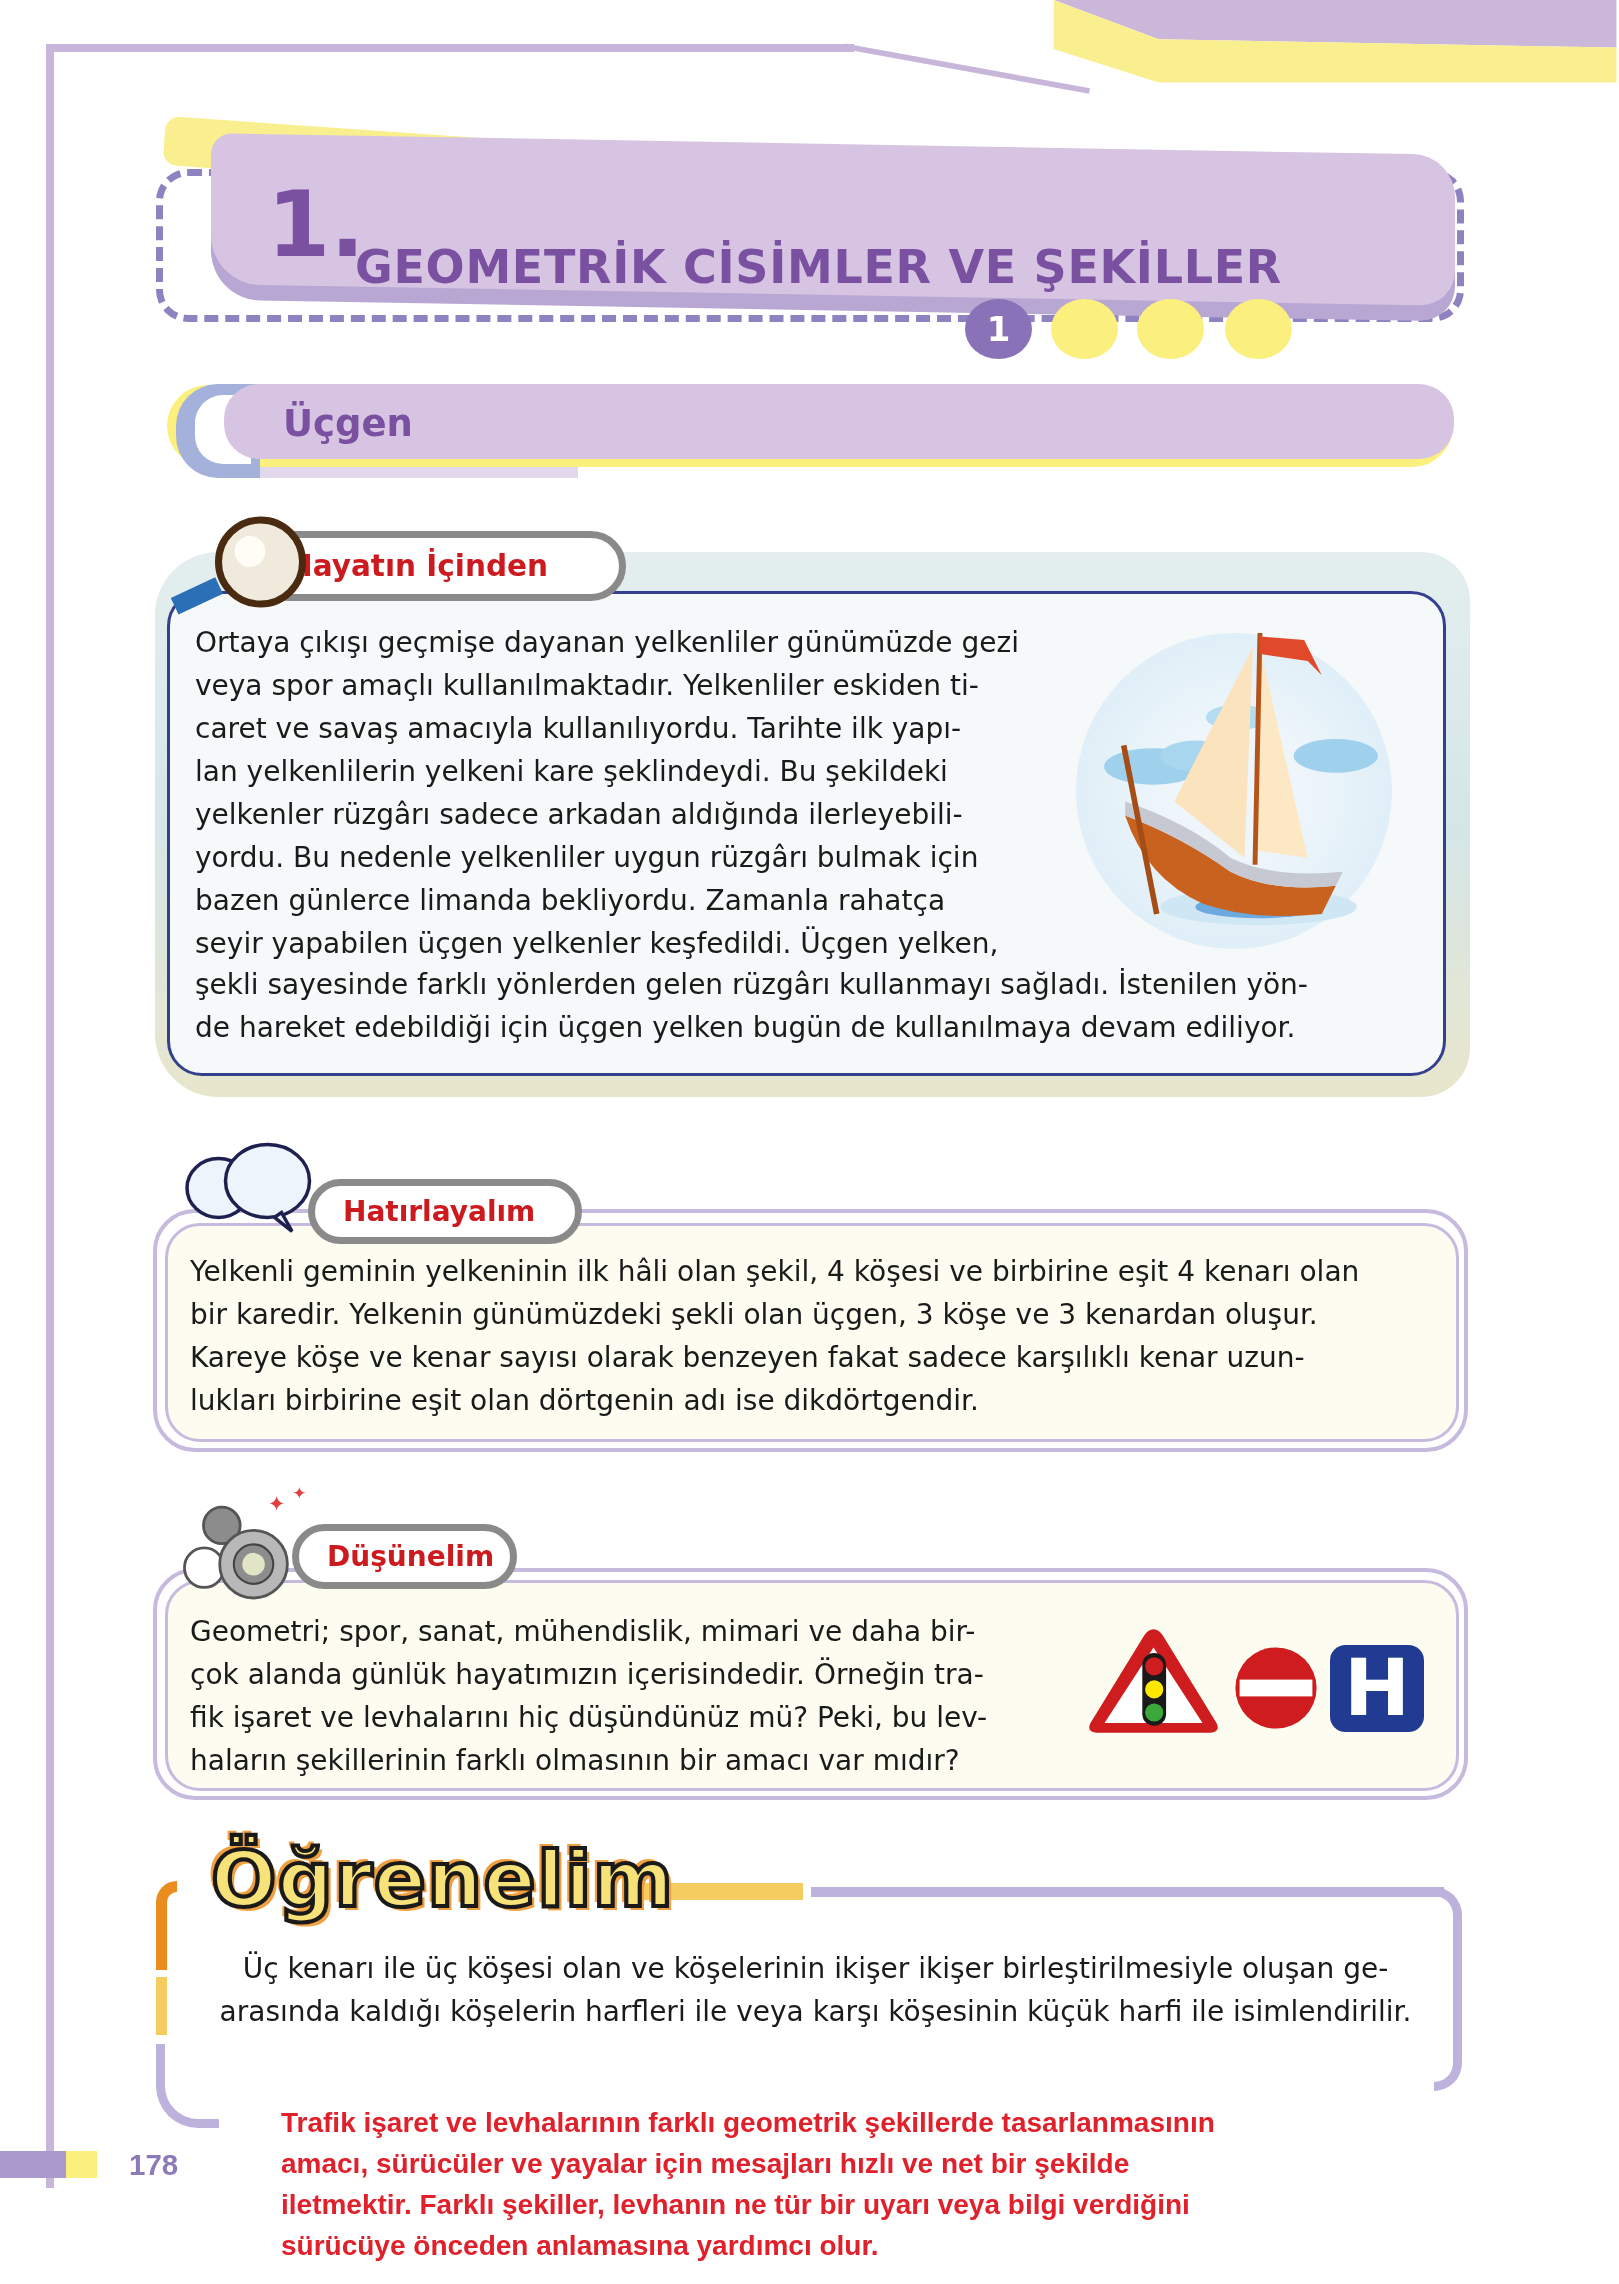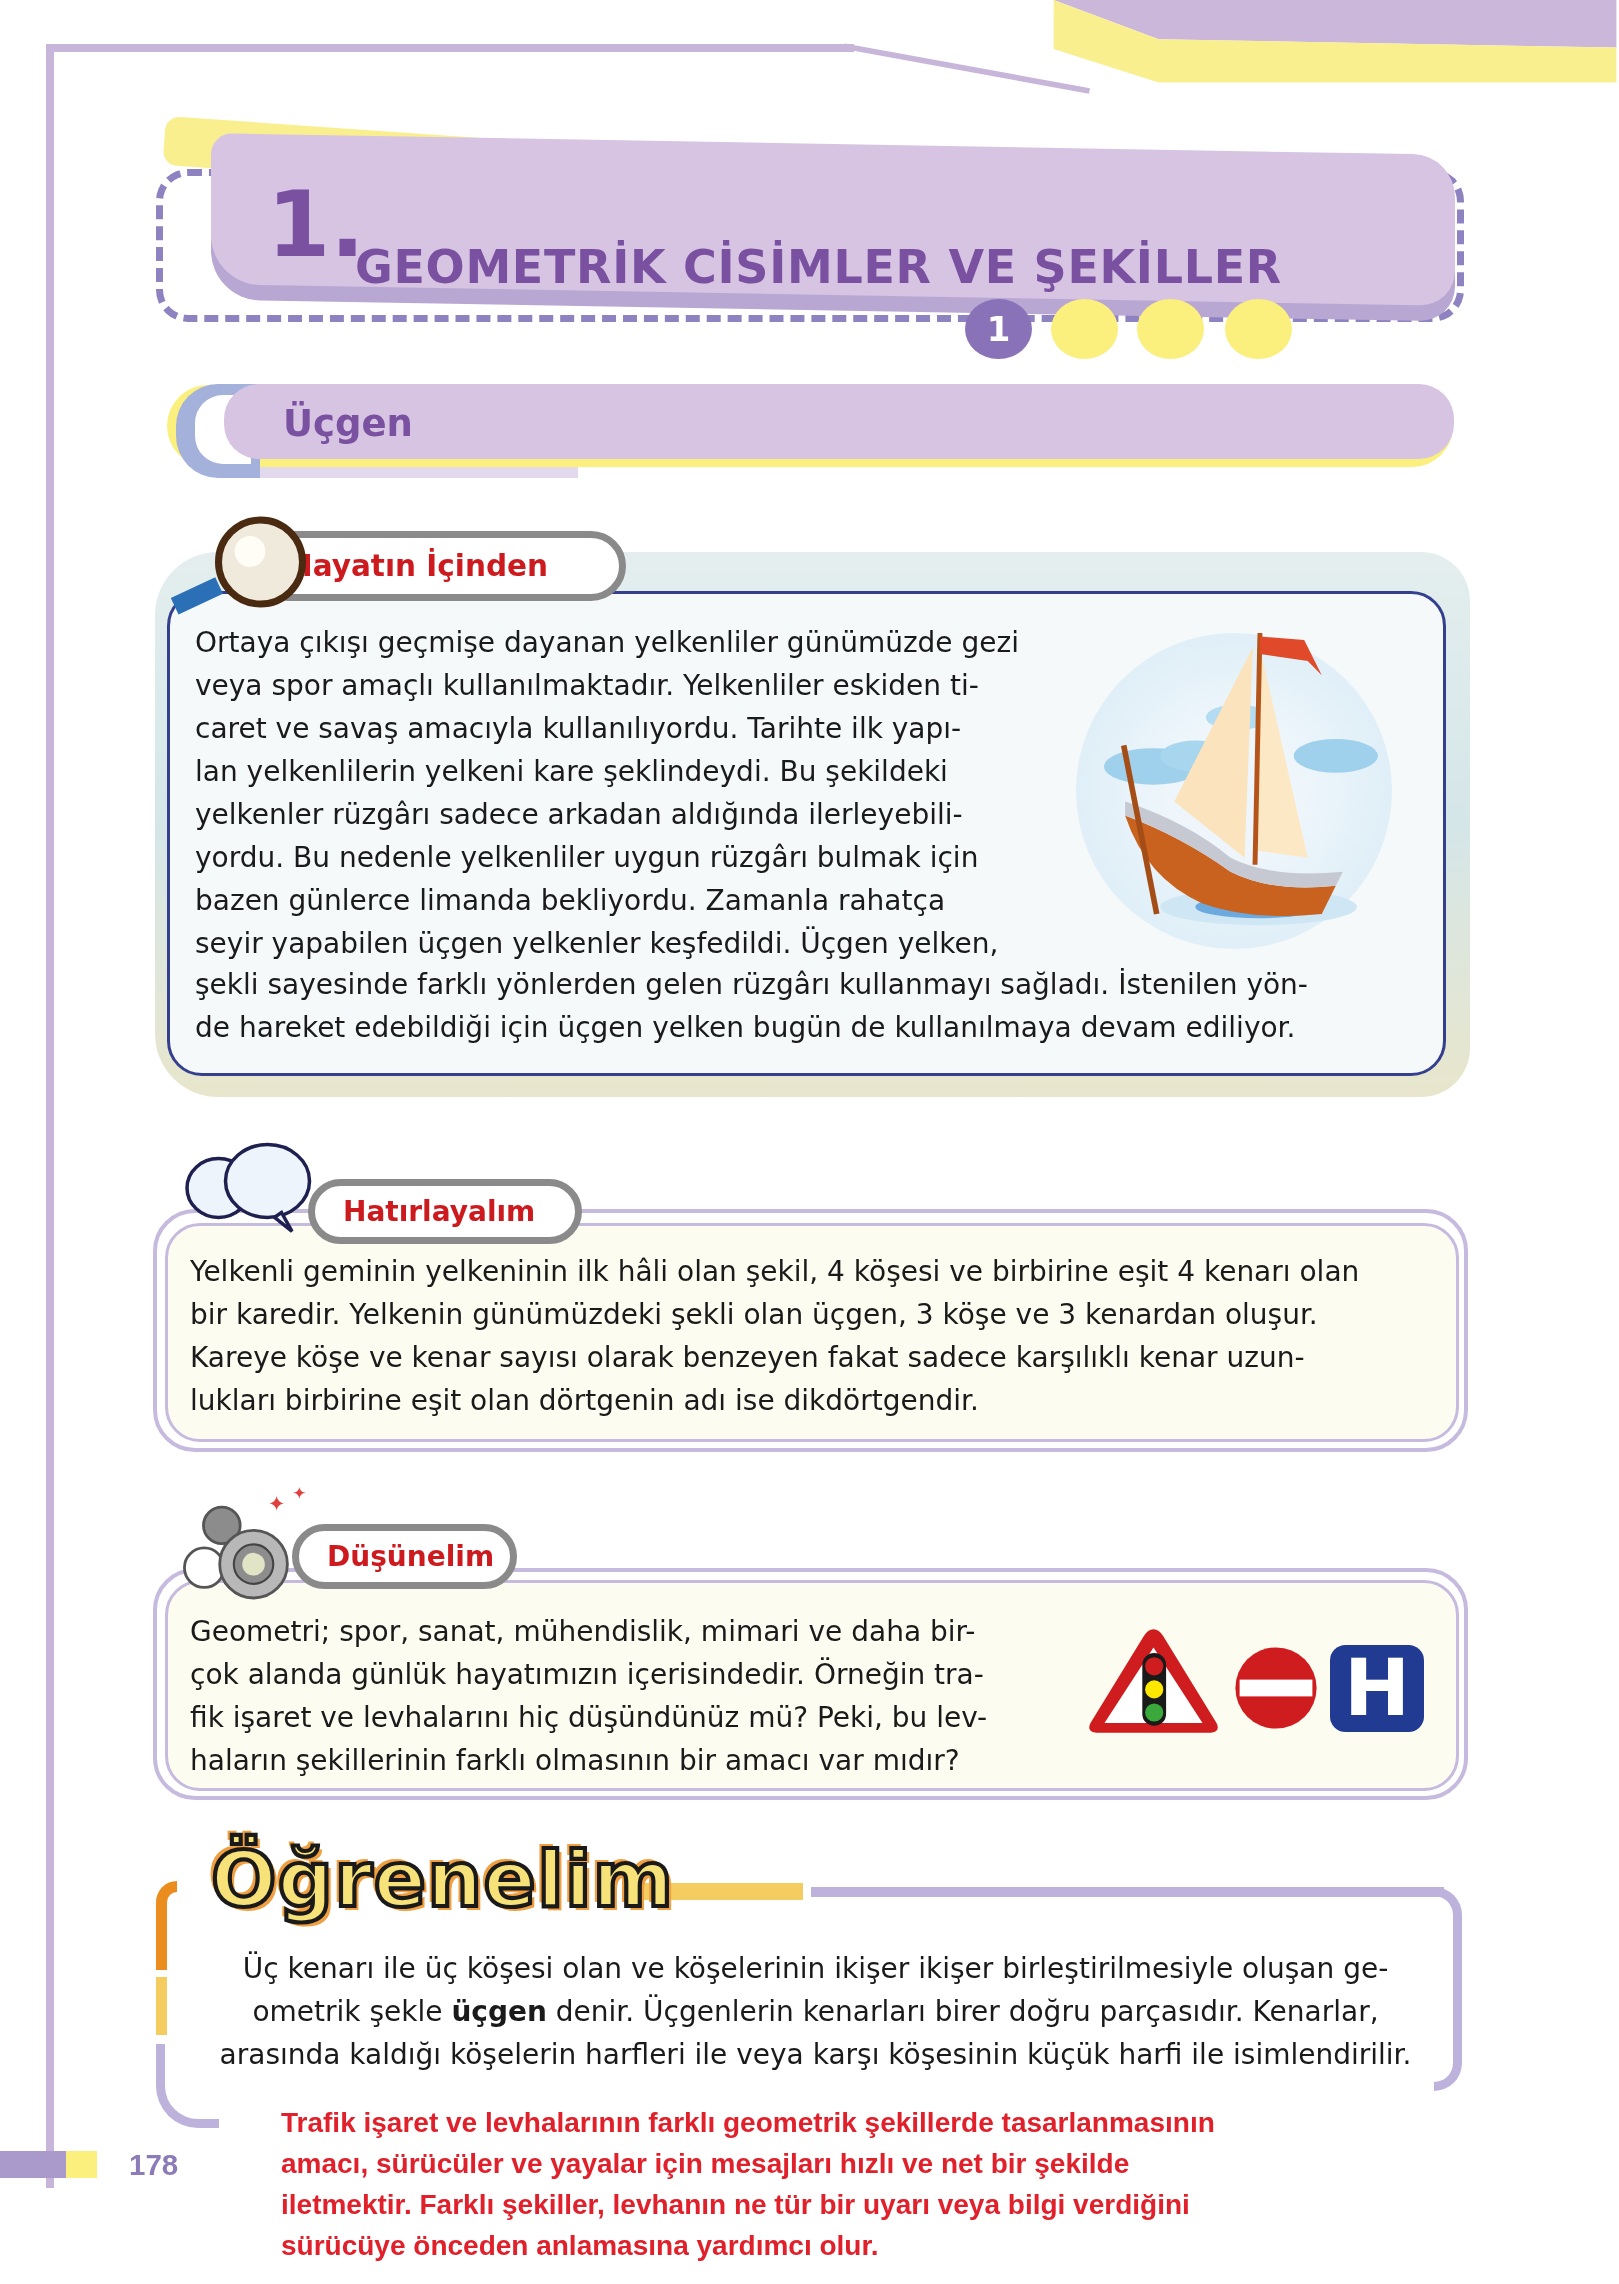--- a/index.html
+++ b/index.html
@@ -188,21 +188,20 @@
 
 <div class="abs ogr-left-orange"></div>
 <div class="abs ogr-left-yellow"></div>
 <div class="abs ogr-left-purple"></div>
 <div class="abs ogr-line-yellow"></div>
 <div class="abs ogr-line-purple"></div>
 <div class="abs ogr-right"></div>
 <div class="abs ogr-title">Öğrenelim</div>
 <div class="abs text-body ogr-text">
   <div>Üç kenarı ile üç köşesi olan ve köşelerinin ikişer ikişer birleştirilmesiyle oluşan ge-</div>
-  <div><span>ometrik şekle </span><b class="hl">üçgen</b><span> denir. Üçgenlerin kenarları birer doğru parçasıdır. Kenarlar,</span></div>
   <div>arasında kaldığı köşelerin harfleri ile veya karşı köşesinin küçük harfi ile isimlendirilir.</div>
 </div>
 
 <div class="abs answer">
   <div>Trafik işaret ve levhalarının farklı geometrik şekillerde tasarlanmasının</div>
   <div>amacı, sürücüler ve yayalar için mesajları hızlı ve net bir şekilde</div>
   <div>iletmektir. Farklı şekiller, levhanın ne tür bir uyarı veya bilgi verdiğini</div>
   <div>sürücüye önceden anlamasına yardımcı olur.</div>
 </div>
 

